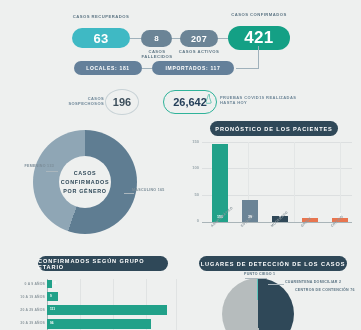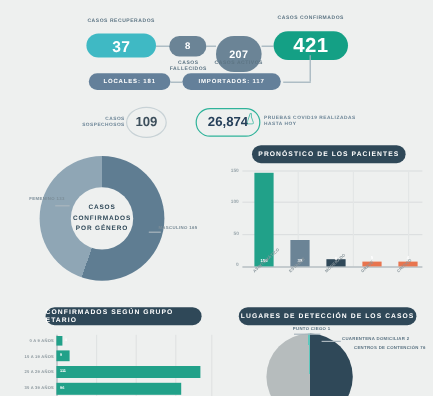--- a/index.html
+++ b/index.html
@@ -11,21 +11,21 @@
     position:relative;
   }
   .sheet{position:absolute;left:0;top:0;width:361px;height:330px;background:#eef0ef;}
 
   
   .kpi-row{position:absolute;left:0;top:4px;width:361px;height:58px;}
   .kpi{position:absolute;display:flex;align-items:center;justify-content:center;
        border-radius:40px;color:#fff;font-weight:bold;letter-spacing:.3px;}
   .kpi-recuperados{left:72px;top:24px;width:58px;height:20px;background:#3fb9c4;font-size:13px;}
   .kpi-fallecidos{left:141px;top:26px;width:31px;height:17px;background:#6b8496;font-size:8px;}
-  .kpi-activos{left:180px;top:26px;width:38px;height:30px;background:#6b8496;font-size:9px;}
+  .kpi-activos{left:180px;top:26px;width:38px;height:17px;background:#6b8496;font-size:9px;}
   .kpi-confirmados{left:228px;top:22px;width:62px;height:24px;background:#14a085;font-size:17px;}
 
   .kpi-cap{position:absolute;text-align:center;color:#5d7584;font-size:4.2px;
            font-weight:bold;letter-spacing:.45px;line-height:5.4px;text-transform:uppercase;}
   .cap-recuperados{left:72px;top:10px;width:58px;}
   .cap-fallecidos{left:138px;top:45px;width:38px;}
   .cap-activos{left:178px;top:45px;width:42px;}
   .cap-confirmados{left:226px;top:8px;width:66px;}
 
   .connector{position:absolute;background:#9fb1bb;height:1px;}
@@ -108,21 +108,21 @@
     background:conic-gradient(from 0deg,#2f4858 0deg 178deg,#b6bcbd 178deg 358deg,#5fc7bd 358deg 360deg);}
   .det-lab{position:absolute;color:#5d7584;font-size:3.6px;font-weight:bold;letter-spacing:.25px;white-space:nowrap;}
 </style>
 </head>
 <body>
 
 <div class="sheet">
 
   <div class="kpi-row">
     <div class="kpi-cap cap-recuperados">CASOS RECUPERADOS</div>
-    <div class="kpi kpi-recuperados">37</div>
+    <div class="kpi kpi-recuperados">63</div>
 
     <div class="connector c1"></div>
 
     <div class="kpi kpi-fallecidos">8</div>
     <div class="kpi-cap cap-fallecidos">CASOS FALLECIDOS</div>
 
     <div class="connector c2"></div>
 
     <div class="kpi kpi-activos">207</div>
     <div class="kpi-cap cap-activos">CASOS ACTIVOS</div>
@@ -134,23 +134,23 @@
   </div>
 
   <div class="vline"></div>
   <div class="hline"></div>
 
   <div class="pill pill-locales">LOCALES: 181</div>
   <div class="connector c4"></div>
   <div class="pill pill-importados">IMPORTADOS: 117</div>
 
   <div class="lab-sosp">CASOS SOSPECHOSOS</div>
-  <div class="circ circ-sosp">109</div>
-
-  <div class="cap-pruebas">26,874</div>
+  <div class="circ circ-sosp">196</div>
+
+  <div class="cap-pruebas">26,642</div>
   <svg class="flask" viewBox="0 0 12 20">
     <path d="M5 1 h2 v6 l3.2 9 a2 2 0 0 1 -1.9 2.6 h-6.6 a2 2 0 0 1 -1.9 -2.6 l3.2 -9 z" fill="none" stroke="#2fb39a" stroke-width="1.3"></path>
   </svg>
   <div class="lab-pruebas">PRUEBAS COVID19 REALIZADAS HASTA HOY</div>
 
   <div class="panel p-pron"></div>
   <div class="panel-title t-pron">PRONÓSTICO DE LOS PACIENTES</div>
 
   <div class="pron-plot">
     <div class="grid-l" style="top:0px;"></div>

